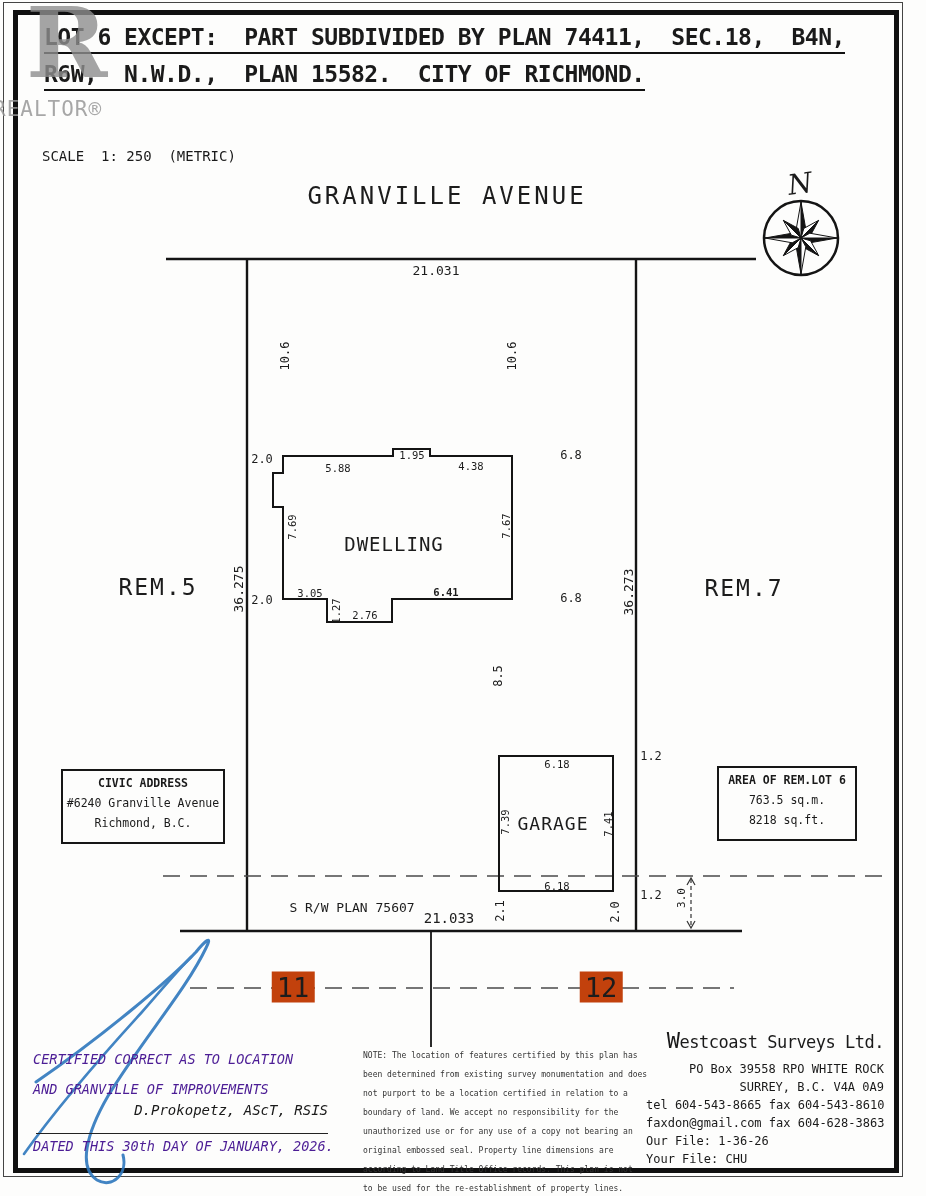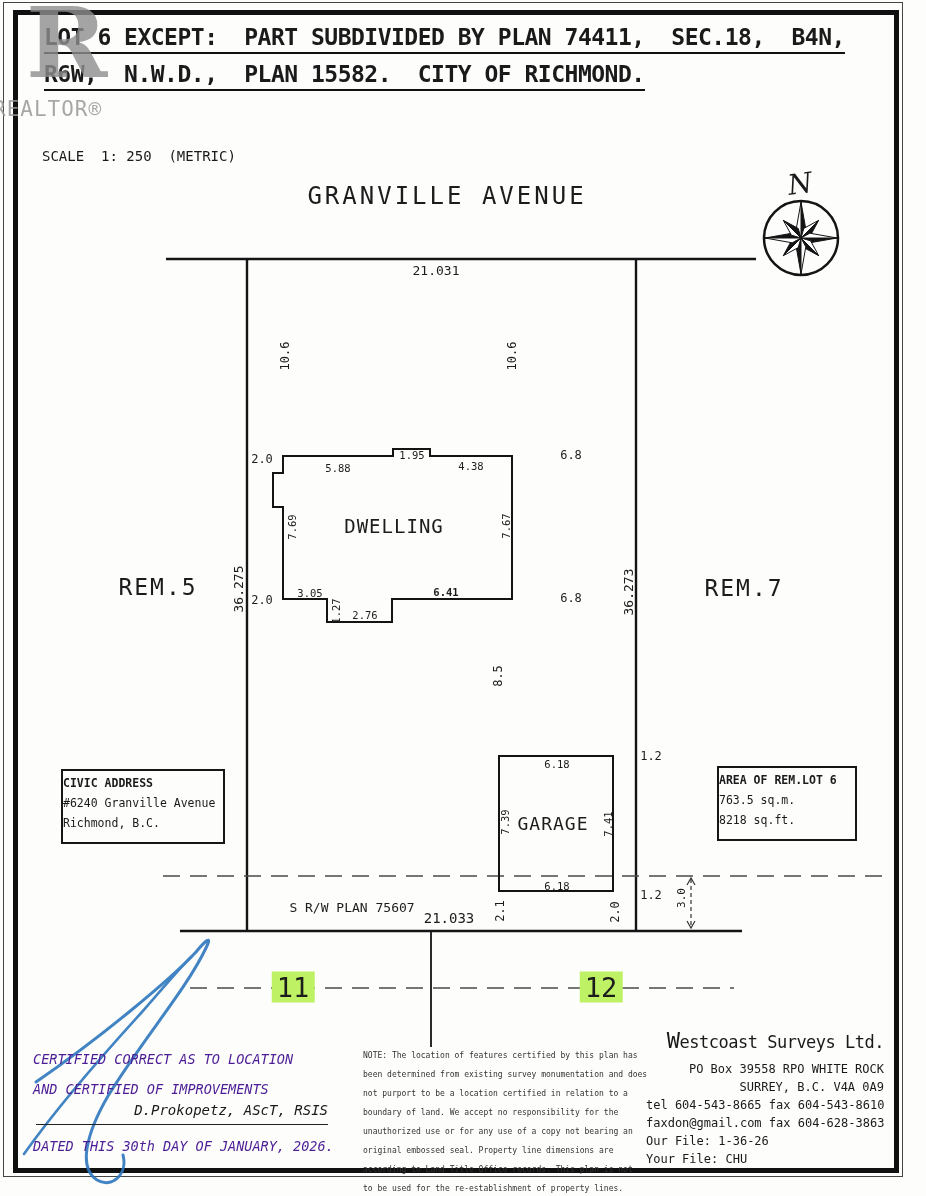--- a/index.html
+++ b/index.html
@@ -13,36 +13,36 @@
   .lbl{position:absolute;transform:translate(-50%,-50%);white-space:pre;z-index:3;
        font-family:"DejaVu Sans Mono",monospace;color:#1c1c1c;}
   .rot{transform:translate(-50%,-50%) rotate(-90deg);}
   .s10{font-size:10.5px;}
   .s11{font-size:11px;}
   .s12{font-size:12px;}
   .s13{font-size:13px;}
   .s14{font-size:14px;}
   .bld{font-size:19px;letter-spacing:1px;}
   .rem{font-size:23px;letter-spacing:2px;}
-  .lotnum{font-size:27px;background:#bef264;padding:0 5px;}
+  .lotnum{font-size:27px;background:#c2410c;padding:0 5px;}
   .street{font-size:24px;letter-spacing:3px;}
   #title-block{position:absolute;left:44px;top:26px;z-index:3;}
   .title-line{display:inline-block;white-space:pre;font-size:23px;font-weight:bold;
       letter-spacing:-0.5px;border-bottom:2.5px solid #111;padding-bottom:3px;margin-bottom:9px;}
   #title-block .title-row{line-height:1;}
   #scale{position:absolute;left:42px;top:148px;font-size:14px;z-index:3;white-space:pre;}
-  .infobox{position:absolute;border:2px solid #161616;background:#fdfdfc;
+  .infobox{position:absolute;border:2px solid #161616;background:#fdfdfc;text-align:center;
       z-index:3;padding-top:5px;}
   .infobox .bx-title{font-weight:bold;font-size:11.5px;margin-bottom:6px;}
   .infobox .bx-line{font-size:11.5px;margin-bottom:6px;}
   #civic-box{left:61px;top:769px;width:160px;height:66px;}
   #area-box{left:717px;top:766px;width:136px;height:66px;}
   .cert{position:absolute;font-style:italic;font-size:13.5px;z-index:4;white-space:pre;color:#4c1d95;}
   #cert-signer{position:absolute;left:36px;top:1102px;width:292px;text-align:right;
-      border-bottom:1.5px solid #222;padding-bottom:6px;font-style:italic;font-size:14px;z-index:4;}
+      border-bottom:1.5px solid #222;padding-bottom:15px;font-style:italic;font-size:14px;z-index:4;}
   #note-block{position:absolute;left:363px;top:1046px;width:300px;font-size:8px;
       line-height:19px;white-space:pre-line;z-index:3;color:#333;}
   #surveyor-block{position:absolute;left:646px;top:1028px;width:238px;z-index:3;}
   #surveyor-block .sv-name{font-size:17px;font-weight:normal;text-align:right;
       letter-spacing:-0.5px;margin-bottom:7px;white-space:pre;}
   #surveyor-block .sv-name::first-letter{font-size:22px;}
   #surveyor-block .sv-line{font-size:12px;line-height:18px;white-space:pre;}
   .r{text-align:right;}
   #wm-letter{position:absolute;left:26px;top:-6px;font-family:"DejaVu Serif",serif;
       font-weight:bold;font-size:98px;color:#8f8f8f;opacity:.8;z-index:6;line-height:1;}
@@ -111,21 +111,21 @@
   </div>
 
   <div id="scale">SCALE  1: 250  (METRIC)</div>
   <div class="lbl street" style="left:447px;top:196px;">GRANVILLE AVENUE</div>
   <div id="north-label">N</div>
 
   <div class="lbl rem" style="left:158px;top:587px;">REM.5</div>
   <div class="lbl rem" style="left:744px;top:588px;">REM.7</div>
   <div class="lbl lotnum" style="left:293px;top:987px;">11</div>
   <div class="lbl lotnum" style="left:601px;top:987px;">12</div>
-  <div class="lbl bld" style="left:394px;top:526px;">DWELLING</div>
+  <div class="lbl bld" style="left:394px;top:544px;">DWELLING</div>
   <div class="lbl bld" style="left:553px;top:823px;font-size:18px;">GARAGE</div>
   <div class="lbl s13" style="left:352px;top:907px;">S R/W PLAN 75607</div>
 
   <div class="lbl s13" style="left:436px;top:270px;">21.031</div>
   <div class="lbl s14" style="left:449px;top:918px;">21.033</div>
   <div class="lbl s13 rot" style="left:238px;top:589px;">36.275</div>
   <div class="lbl s13 rot" style="left:628px;top:592px;">36.273</div>
   <div class="lbl s12 rot" style="left:285px;top:356px;">10.6</div>
   <div class="lbl s12 rot" style="left:512px;top:356px;">10.6</div>
   <div class="lbl s12" style="left:262px;top:459px;">2.0</div>
@@ -160,21 +160,21 @@
     <div class="bx-line">Richmond, B.C.</div>
   </div>
 
   <div class="infobox" id="area-box">
     <div class="bx-title">AREA OF REM.LOT 6</div>
     <div class="bx-line">763.5 sq.m.</div>
     <div class="bx-line">8218 sq.ft.</div>
   </div>
 
   <div class="cert" style="left:33px;top:1051px;">CERTIFIED CORRECT AS TO LOCATION</div>
-  <div class="cert" style="left:33px;top:1081px;">AND CERTIFIED OF IMPROVEMENTS</div>
+  <div class="cert" style="left:33px;top:1081px;">AND GRANVILLE OF IMPROVEMENTS</div>
   <div id="cert-signer">D.Prokopetz, AScT, RSIS</div>
   <div class="cert" style="left:33px;top:1138px;">DATED THIS 30th DAY OF JANUARY, 2026.</div>
 
   <div id="note-block">NOTE: The location of features certified by this plan has
 been determined from existing survey monumentation and does
 not purport to be a location certified in relation to a
 boundary of land.  We accept no responsibility for the
 unauthorized use or for any use of a copy not bearing an
 original embossed seal.  Property line dimensions are
 according to Land Title Office records.  This plan is not

